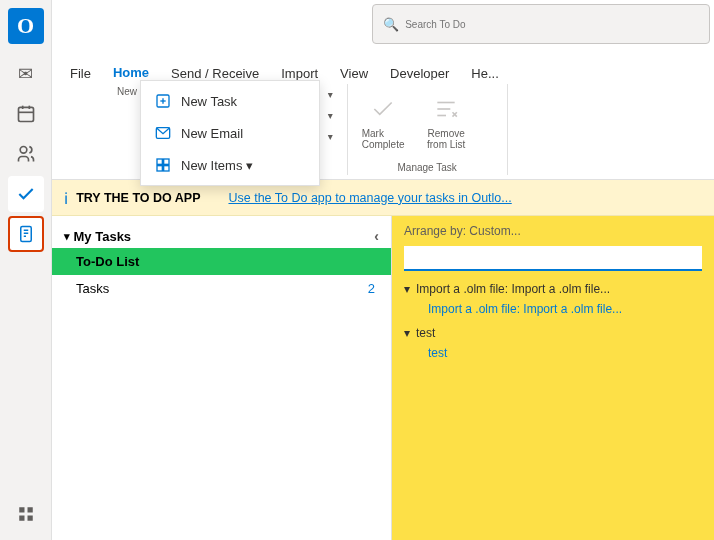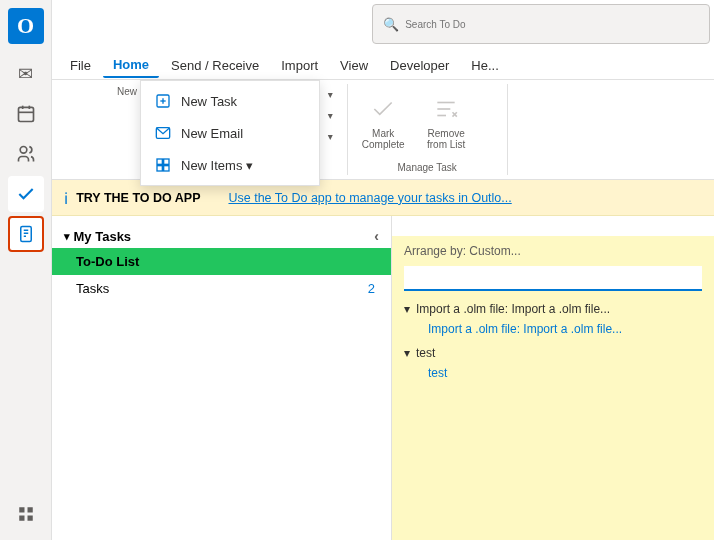--- a/index.html
+++ b/index.html
@@ -64,21 +64,21 @@
     .search-bar input {
       border: none; background: transparent;
       font-size: 10px; color: #0369a1;
       outline: none;
       flex: 1;
     }
 
     
     .menu-bar {
       position: absolute;
-      top: 52px; left: 0; right: 0;
+      top: 60px; left: 0; right: 0;
       height: 28px;
       display: flex;
       align-items: center;
       padding: 0 8px;
       gap: 2px;
       background: #fff;
       border-bottom: 1px solid #e0e0e0;
     }
     .menu-item {
       padding: 4px 10px;
@@ -277,23 +277,22 @@
     }
     .task-count {
       margin-left: auto;
       color: #0078d4;
       font-size: 13px;
     }
 
     
     .task-detail {
       flex: 1;
-      background: #fef9c3;
+      background: #fde047;
       padding: 8px 12px;
-      margin-top: 20px;
     }
     .arrange-bar {
       font-size: 12px;
       color: #605e5c;
       margin-bottom: 8px;
     }
     .task-input {
       width: 100%;
       border: none;
       border-bottom: 2px solid #0078d4;
@@ -462,21 +461,21 @@
     </div>
 
     <div class="manage-group" style="min-width:160px;">
       <div class="manage-buttons">
         <div class="manage-btn">
           <span>
             <svg width="26" height="26" viewBox="0 0 24 24" fill="none" stroke="#c8c6c4" stroke-width="1.5">
               <polyline points="20 6 9 17 4 12"></polyline>
             </svg>
           </span>
-          <span style="font-size:10px;color:#605e5c;text-align:center;">Mark Complete</span>
+          <span style="font-size:10px;color:#605e5c;text-align:left;">Mark Complete</span>
         </div>
         <div class="manage-btn">
           <span>
             <svg width="26" height="26" viewBox="0 0 24 24" fill="none" stroke="#c8c6c4" stroke-width="1.5">
               <line x1="4" y1="6" x2="20" y2="6"></line>
                 <line x1="4" y1="12" x2="16" y2="12"></line>
                 <line x1="4" y1="18" x2="12" y2="18"></line>
               <line x1="18" y1="15" x2="22" y2="19" stroke="#c8c6c4"></line>
                 <line x1="22" y1="15" x2="18" y2="19" stroke="#c8c6c4"></line>
             </svg>

